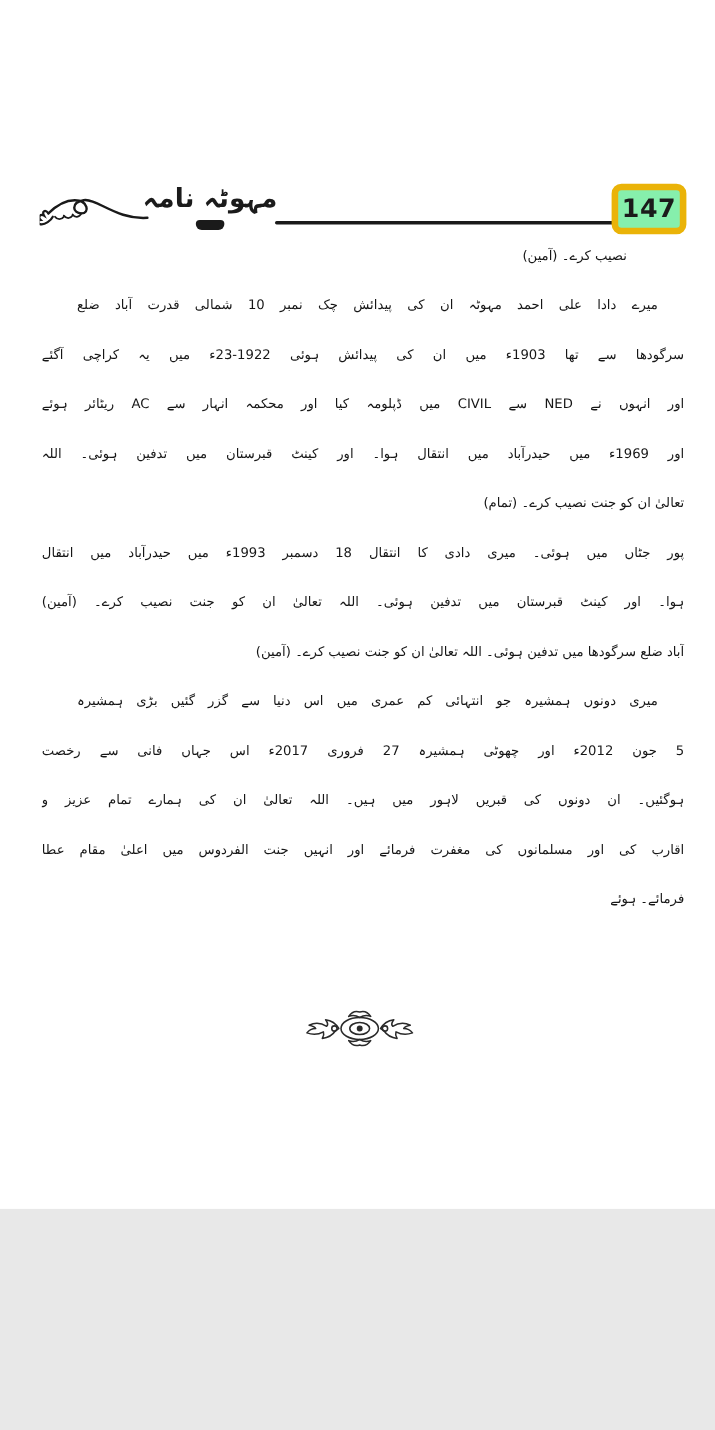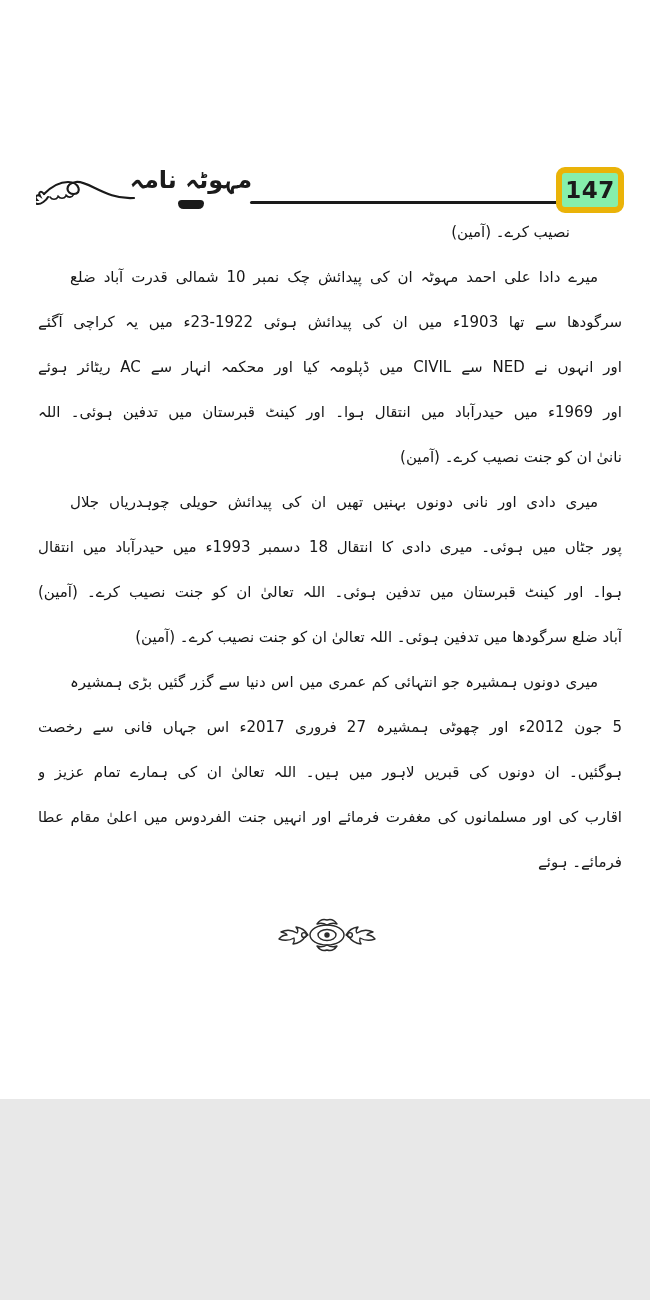--- a/index.html
+++ b/index.html
@@ -38,21 +38,21 @@
   }
   .flourish{position:absolute;top:10px;left:36px;}
   
   .body-text{
     position:absolute;top:210px;left:38px;width:584px;
     direction:rtl;
   }
   .line{
     direction:rtl;unicode-bidi:plaintext;
     height:45px;line-height:45px;
-    font-size:15px;
+    font-size:12px;
     white-space:nowrap;overflow:hidden;
     color:#161616;
   }
   .line.full{text-align:justify;text-align-last:justify;}
   .line.para-start{text-align:justify;text-align-last:justify;padding-right:24px;margin-left:32px;}
   .line.end-indent{text-align:right;padding-right:52px;}
   .line.para-end{text-align:right;}
   
   .ornament{position:absolute;top:910px;left:268px;width:118px;height:48px;}
 </style>
@@ -79,22 +79,21 @@
       <span>147</span>
     </div>
   </div>
 
   <div class="body-text">
       <div class="line end-indent">نصیب کرے۔ (آمین)</div>
       <div class="line para-start">میرے دادا علی احمد مہوٹہ ان کی پیدائش چک نمبر 10 شمالی قدرت آباد ضلع</div>
       <div class="line full">سرگودھا سے تھا 1903ء میں ان کی پیدائش ہوئی 1922-23ء میں یہ کراچی آگئے</div>
       <div class="line full">اور انہوں نے NED سے CIVIL میں ڈپلومہ کیا اور محکمہ انہار سے AC ریٹائر ہوئے</div>
       <div class="line full">اور 1969ء میں حیدرآباد میں انتقال ہوا۔ اور کینٹ قبرستان میں تدفین ہوئی۔ اللہ</div>
-      <div class="line para-end">نانیٰ ان کو جنت نصیب کرے۔ (آمین)</div>
-      <div class="line para-start">میری دادی اور نانی دونوں بہنیں تھیں ان کی پیدائش حویلی چوہدریاں جلال</div>
+      <div class="line para-end">تعالیٰ ان کو جنت نصیب کرے۔ (تمام)</div>
       <div class="line full">پور جٹاں میں ہوئی۔ میری دادی کا انتقال 18 دسمبر 1993ء میں حیدرآباد میں انتقال</div>
       <div class="line full">ہوا۔ اور کینٹ قبرستان میں تدفین ہوئی۔ اللہ تعالیٰ ان کو جنت نصیب کرے۔ (آمین)</div>
       <div class="line para-end">آباد ضلع سرگودھا میں تدفین ہوئی۔ اللہ تعالیٰ ان کو جنت نصیب کرے۔ (آمین)</div>
       <div class="line para-start">میری دونوں ہمشیرہ جو انتہائی کم عمری میں اس دنیا سے گزر گئیں بڑی ہمشیرہ</div>
       <div class="line full">5 جون 2012ء اور چھوٹی ہمشیرہ 27 فروری 2017ء اس جہاں فانی سے رخصت</div>
       <div class="line full">ہوگئیں۔ ان دونوں کی قبریں لاہور میں ہیں۔ اللہ تعالیٰ ان کی ہمارے تمام عزیز و</div>
       <div class="line full">اقارب کی اور مسلمانوں کی مغفرت فرمائے اور انہیں جنت الفردوس میں اعلیٰ مقام عطا</div>
       <div class="line para-end">فرمائے۔ ہوئے</div>
     </div>
 

